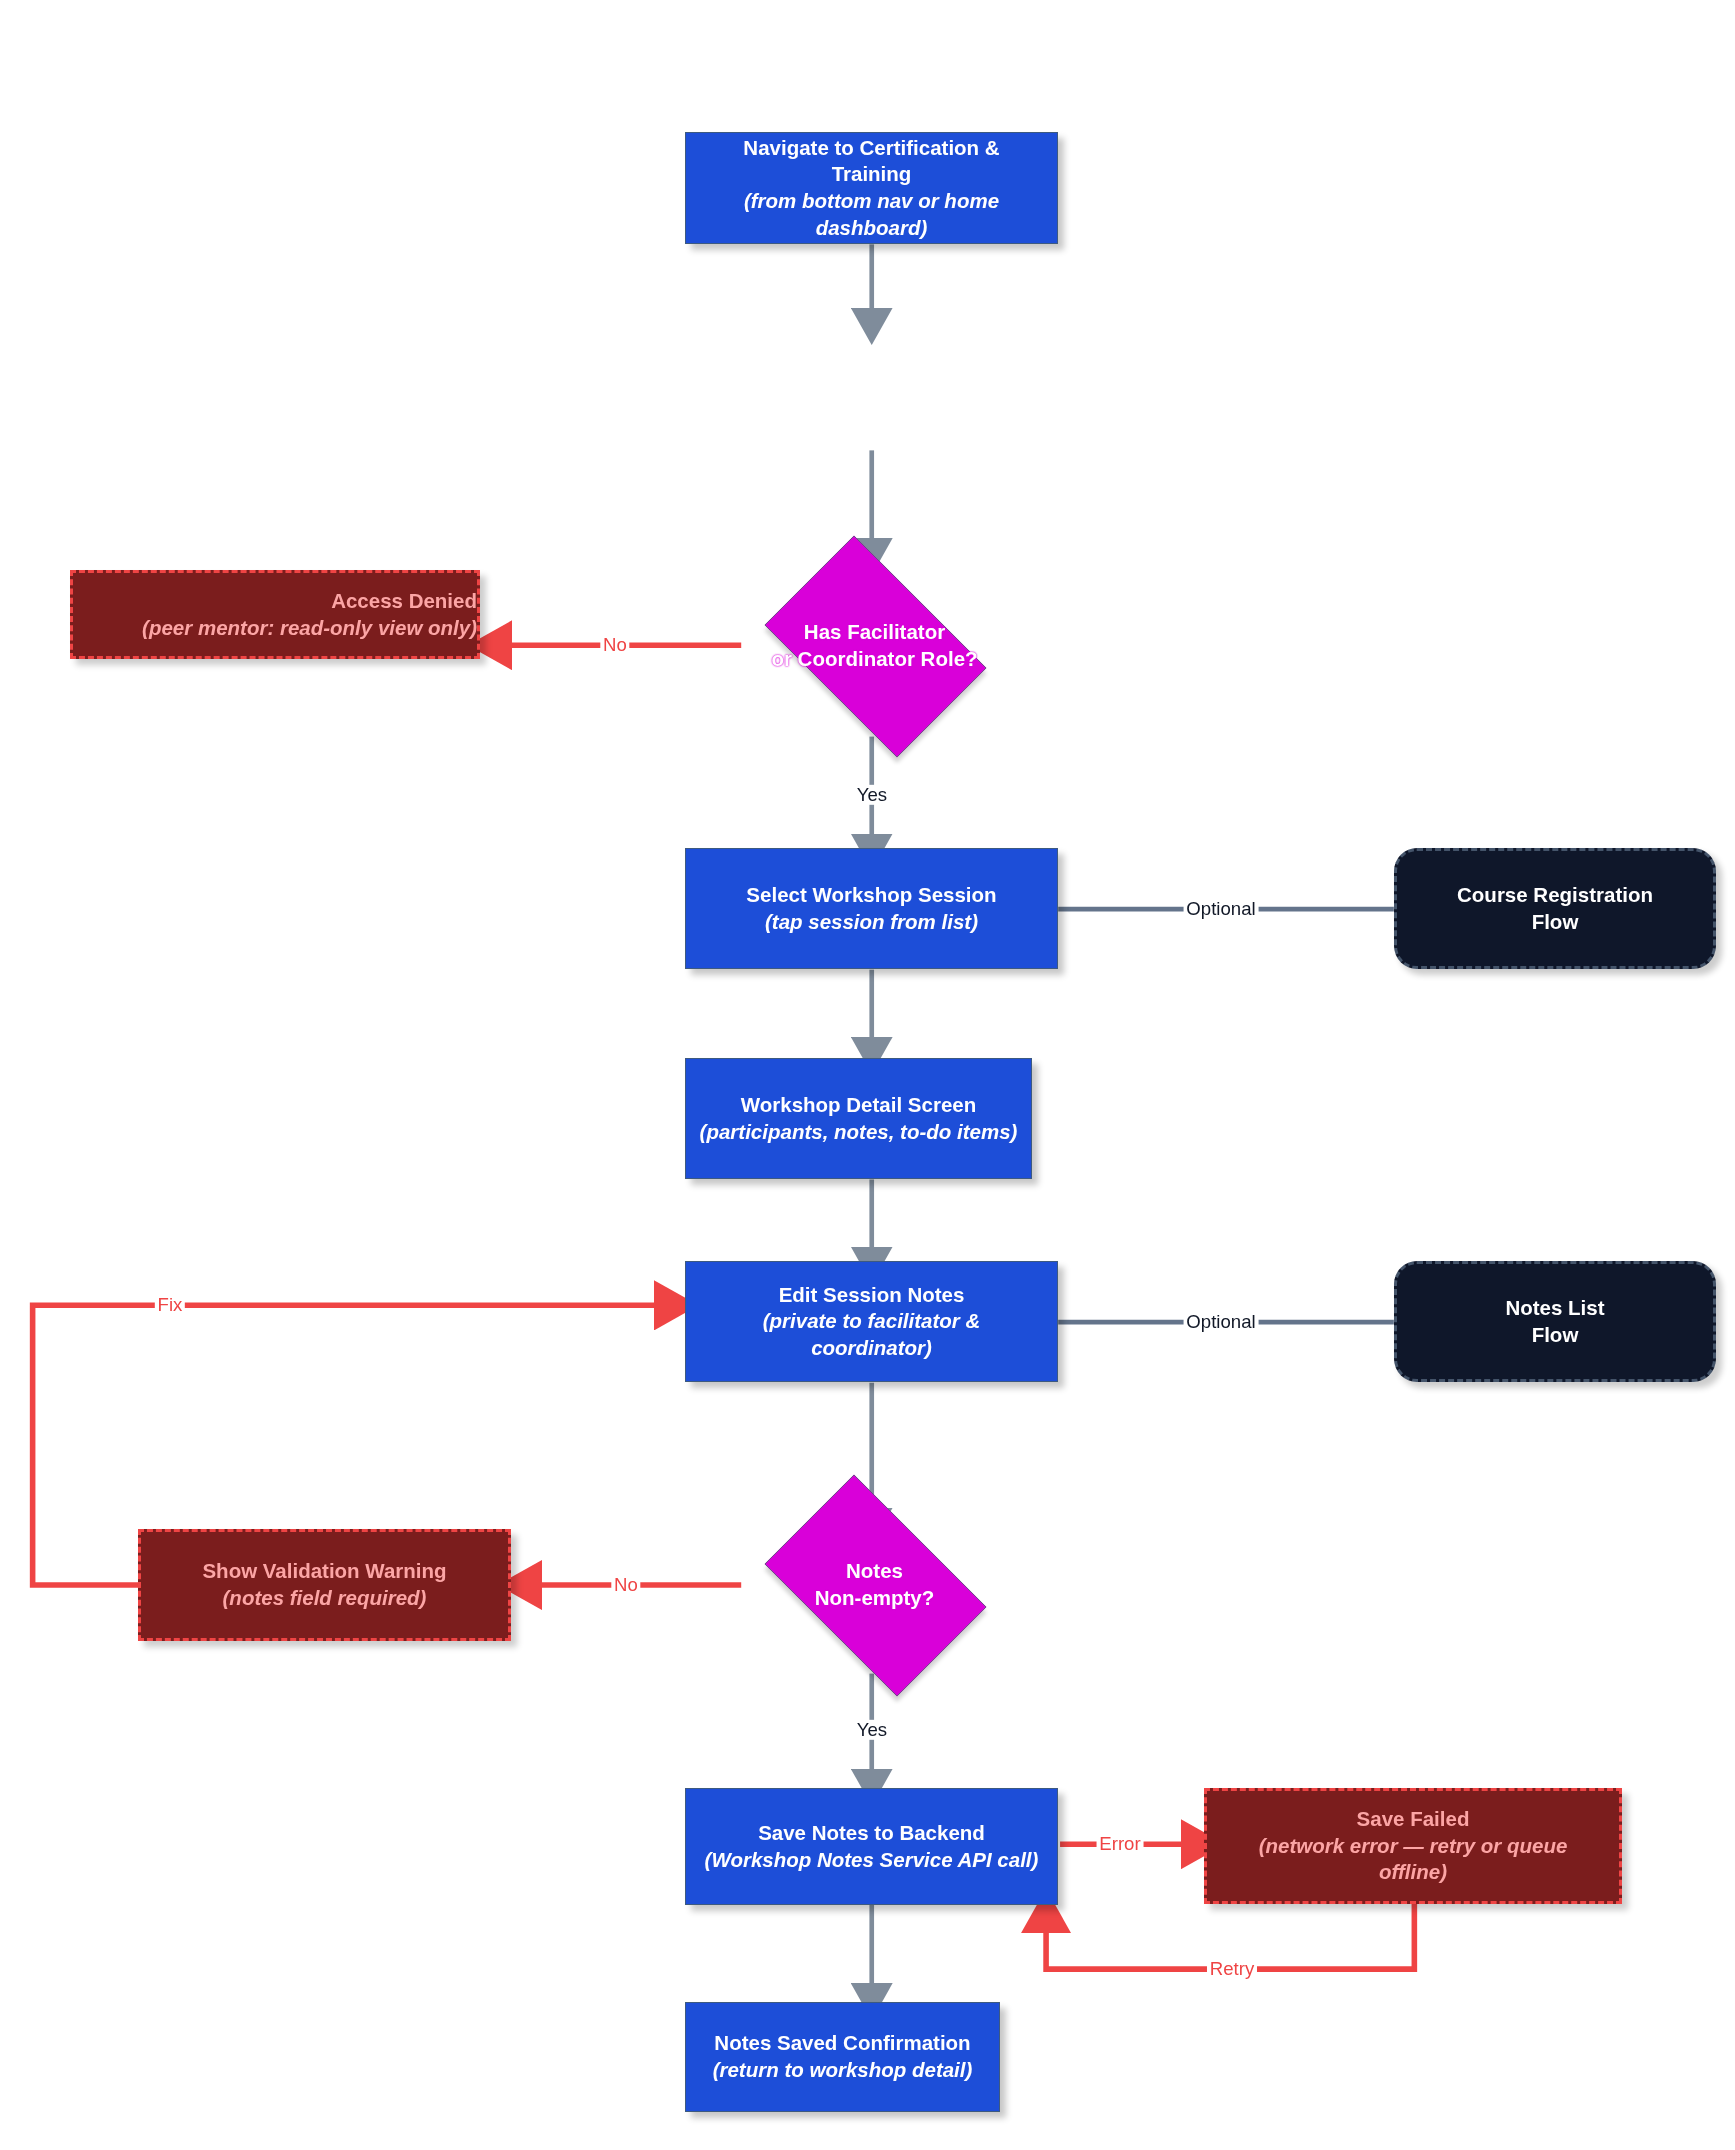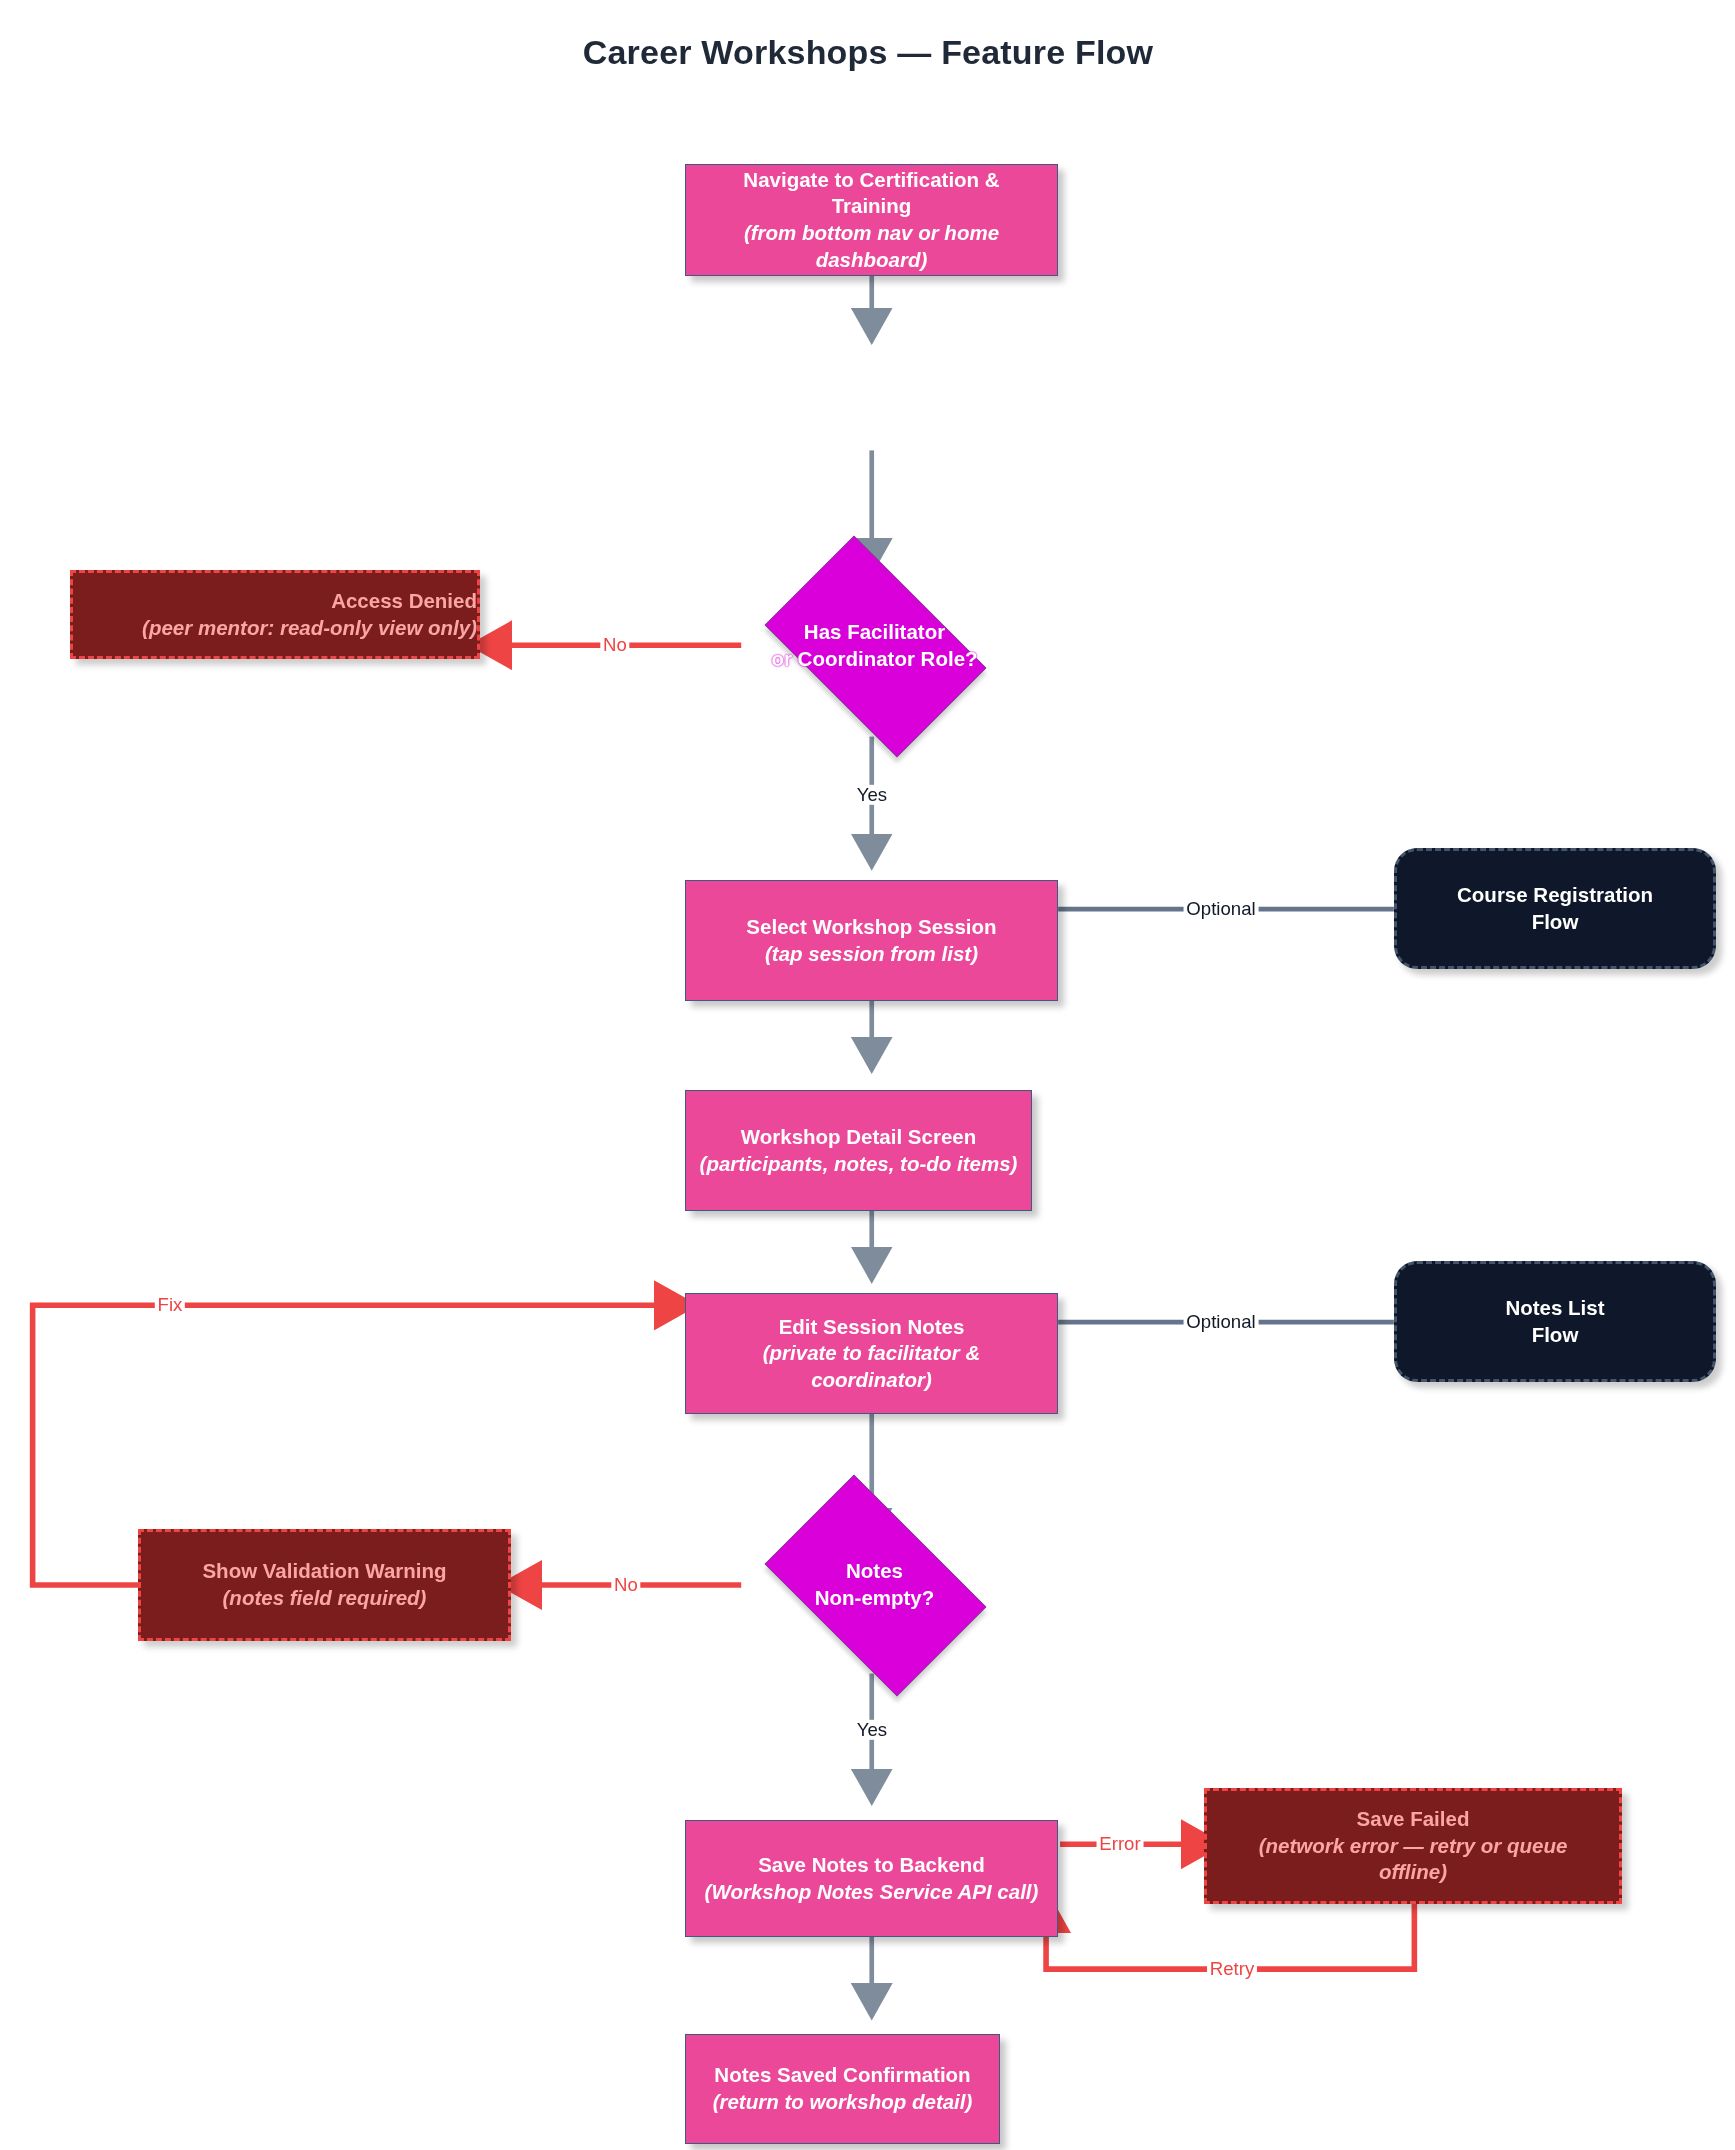--- a/index.html
+++ b/index.html
@@ -46,25 +46,24 @@
     display: flex;
     flex-direction: column;
     align-items: center;
     justify-content: center;
     text-align: center;
     line-height: 1.30;
   }
 
   
   .n-process {
-    background: #ec4899;
+    background: #1d4ed8;
     border: 1.9px solid #3d5a80;
     color: #ffffff;
     box-shadow: 5.6px 5.6px 6.5px rgba(0,0,0,0.22);
-    margin-top: 32px;
   }
   .n-process .ttl {
     font-size: 20.5px;
     font-weight: bold;
     white-space: nowrap;
   }
   .n-process .sub {
     font-size: 20.5px;
     font-weight: bold;
     font-style: italic;
@@ -141,21 +140,20 @@
     transform: translate(-50%, -50%);
   }
   .el-dark { color: #111827; }
   .el-red  { color: #ef4444; }
 </style>
 </head>
 <body>
 
 <div id="canvas">
 
-  <div class="chart-title">Career Workshops — Feature Flow</div>
 
   <svg id="edges" viewBox="0 0 1862 2307">
     <defs>
       <marker id="arrowGray" markerWidth="9" markerHeight="9" refX="3.6" refY="4.5" orient="auto" markerUnits="strokeWidth">
         <path d="M0,0 L8,4.5 L0,9 z" fill="#7f8c9b"></path>
       </marker>
       <marker id="arrowRed" markerWidth="9" markerHeight="9" refX="3.6" refY="4.5" orient="auto" markerUnits="strokeWidth">
         <path d="M0,0 L8,4.5 L0,9 z" fill="#ef4444"></path>
       </marker>
     </defs>

